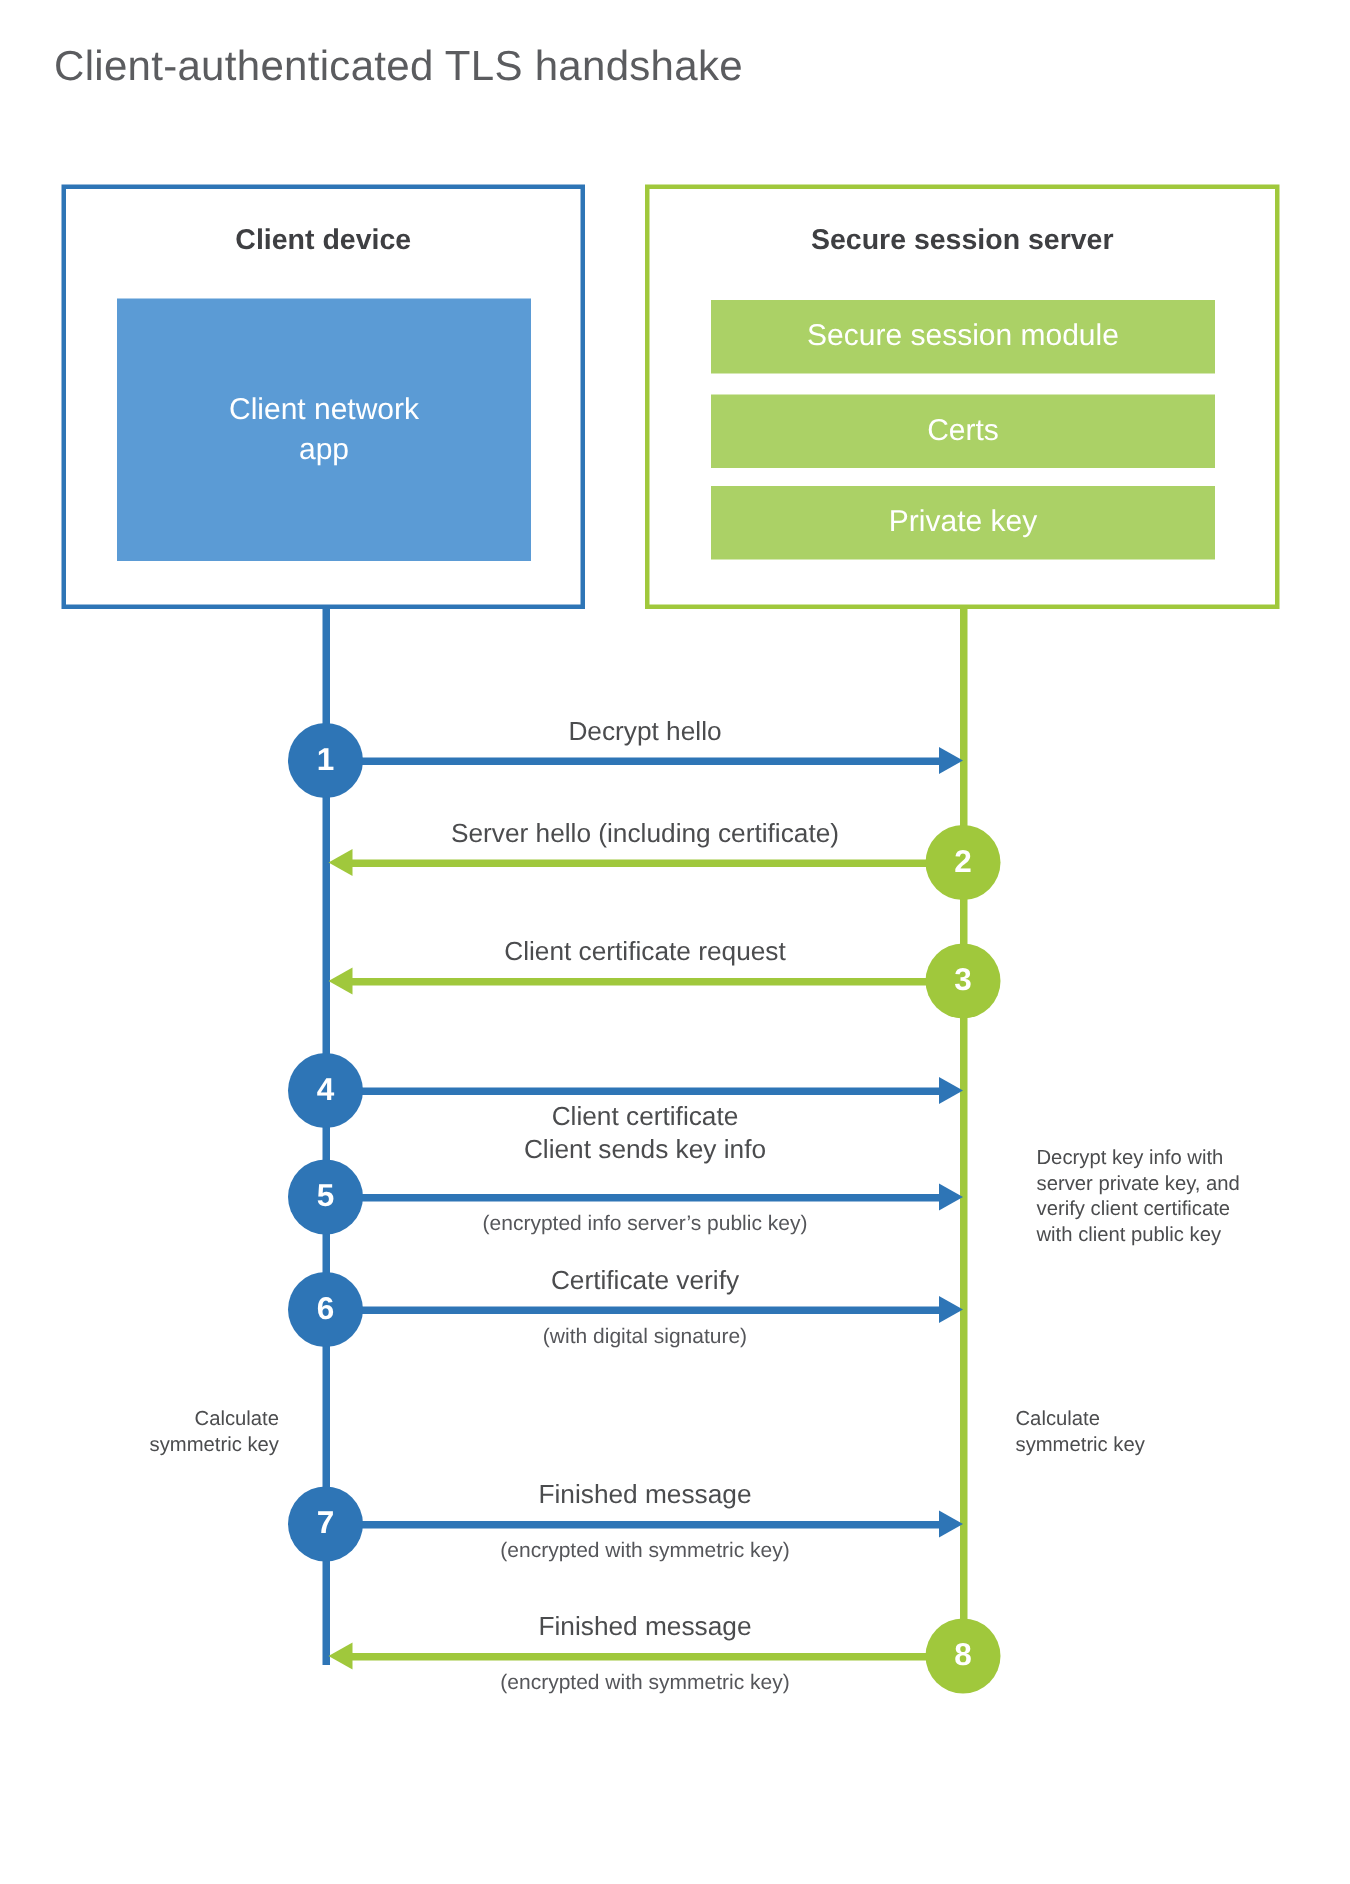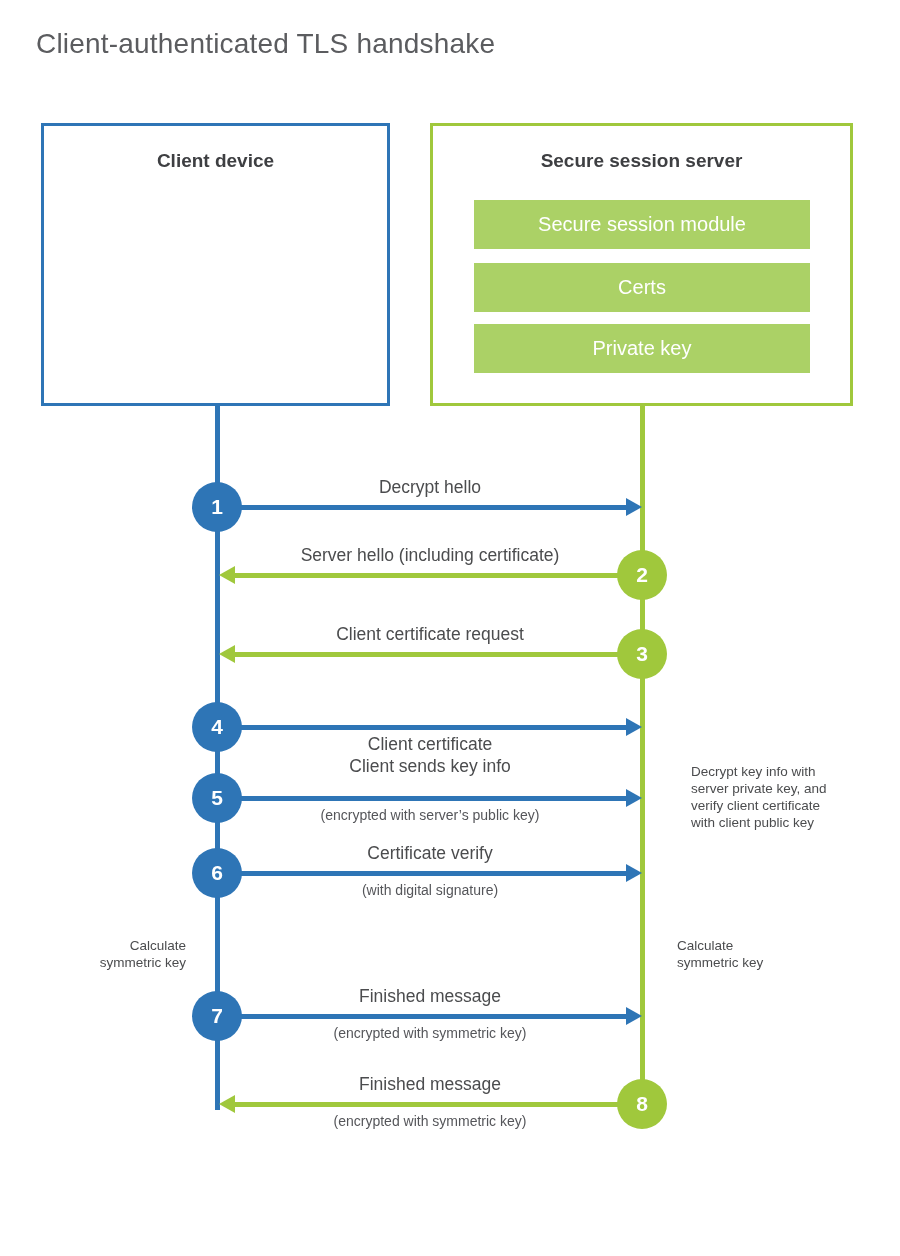--- a/index.html
+++ b/index.html
@@ -80,20 +80,22 @@
 </head>
 <body>
 
 <div id="canvas" style="--blue: #2E75B6; --blue-fill: #5B9BD5; --green: #A0C83C; --green-fill: #ABD166;">
 
   <div class="page-title">Client-authenticated TLS handshake</div>
 
   <div class="actor-box client-box">
     <div class="actor-title">Client device</div>
   </div>
+  <div class="app-box">Client network
+app</div>
 
   <div class="actor-box server-box">
     <div class="actor-title">Secure session server</div>
   </div>
   <div class="server-bar" style="top:263px;">Certs</div>
   <div class="server-bar" style="top:200px;">Secure session module</div>
   <div class="server-bar" style="top:324px;">Private key</div>
 
   <div class="lifeline blue"></div>
   <div class="lifeline green"></div>
@@ -119,21 +121,21 @@
 
   <div class="arrow-bar blue" style="top: 724.5px; left: 228px; width: 398px;"></div>
   <div class="arrow-head blue" style="top: 718px; left: 626px;"></div>
   <div class="step-label" style="top: 734px; text-align: center;">Client certificate</div>
 
   <div class="step-circle blue" style="left: 192px; top: 702px;">4</div>
 
   <div class="arrow-bar blue" style="top: 795.5px; left: 228px; width: 398px;"></div>
   <div class="arrow-head blue" style="top: 789px; left: 626px;"></div>
   <div class="step-label" style="top: 756px;">Client sends key info</div>
-  <div class="step-sub" style="top: 807px;">(encrypted with server’s public key)</div>
+  <div class="step-sub" style="top: 807px;">(encrypted info server’s public key)</div>
   <div class="step-circle blue" style="left: 192px; top: 773px;">5</div>
 
   <div class="arrow-bar blue" style="top: 870.5px; left: 228px; width: 398px;"></div>
   <div class="arrow-head blue" style="top: 864px; left: 626px;"></div>
   <div class="step-label" style="top: 843px;">Certificate verify</div>
   <div class="step-sub" style="top: 882px;">(with digital signature)</div>
   <div class="step-circle blue" style="left: 192px; top: 848px;">6</div>
 
   <div class="arrow-bar blue" style="top: 1013.5px; left: 228px; width: 398px;"></div>
   <div class="arrow-head blue" style="top: 1007px; left: 626px;"></div>

